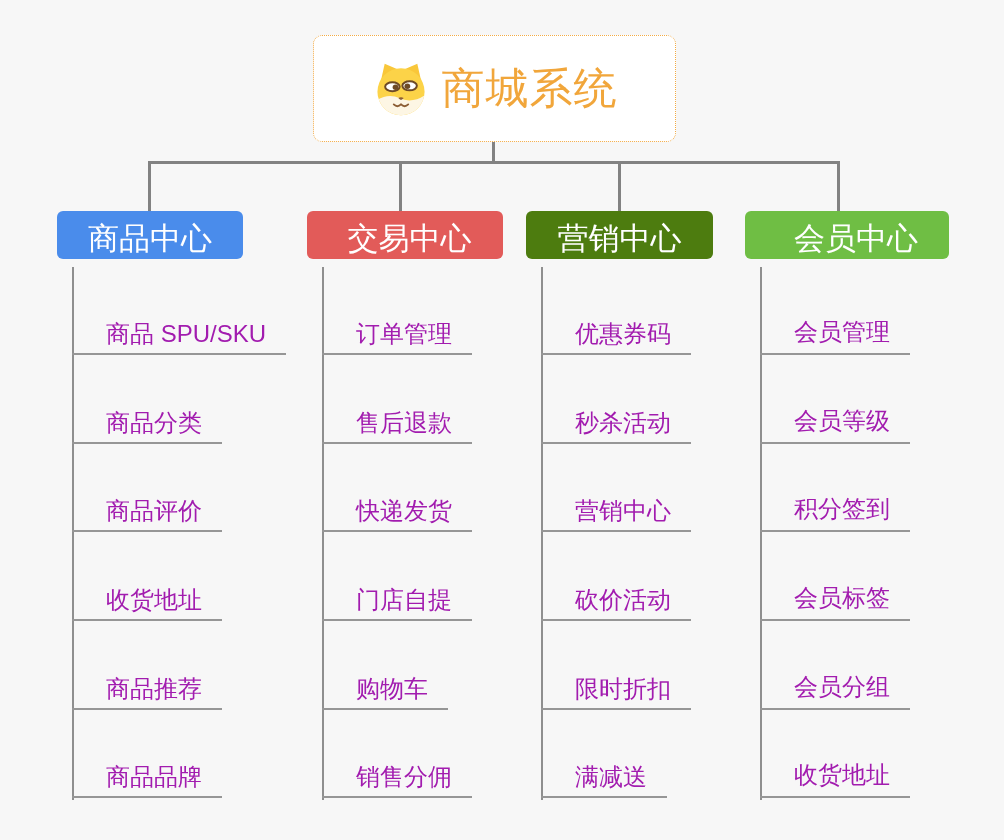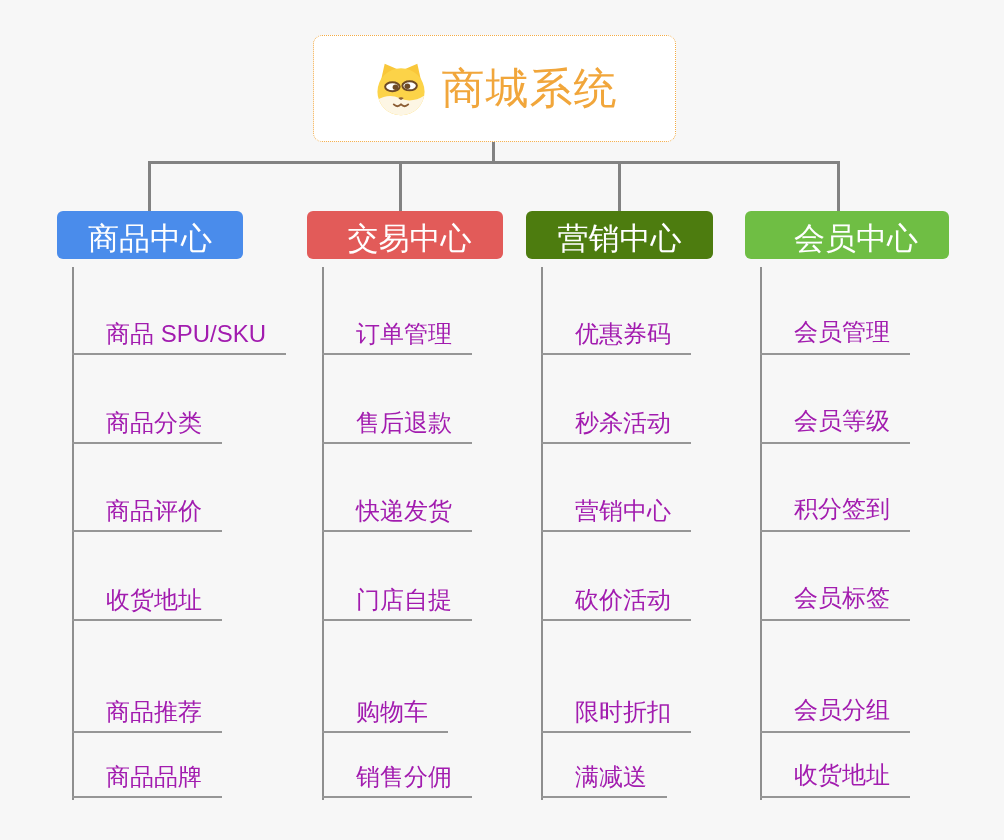--- a/index.html
+++ b/index.html
@@ -51,21 +51,21 @@
     padding:0 20px 4px 34px;border-bottom:2px solid #969696;
   }
   .c0{left:72px;}
   .c1{left:322px;}
   .c2{left:541px;}
   .c3{left:760px;font-family:Liberation Mono, monospace;}
   .r0{top:319px;}
   .r1{top:408px;}
   .r2{top:496px;}
   .r3{top:585px;}
-  .r4{top:674px;margin-top:23px;}
+  .r4{top:674px;}
   .r5{top:762px;}
 </style>
 </head>
 <body>
 
 <div class="canvas">
 
   <div class="line" style="left:492px;top:142px;width:3px;height:21px;"></div>
   <div class="line" style="left:148px;top:161px;width:692px;height:3px;"></div>
   <div class="line" style="left:148px;top:161px;width:3px;height:51px;"></div>

